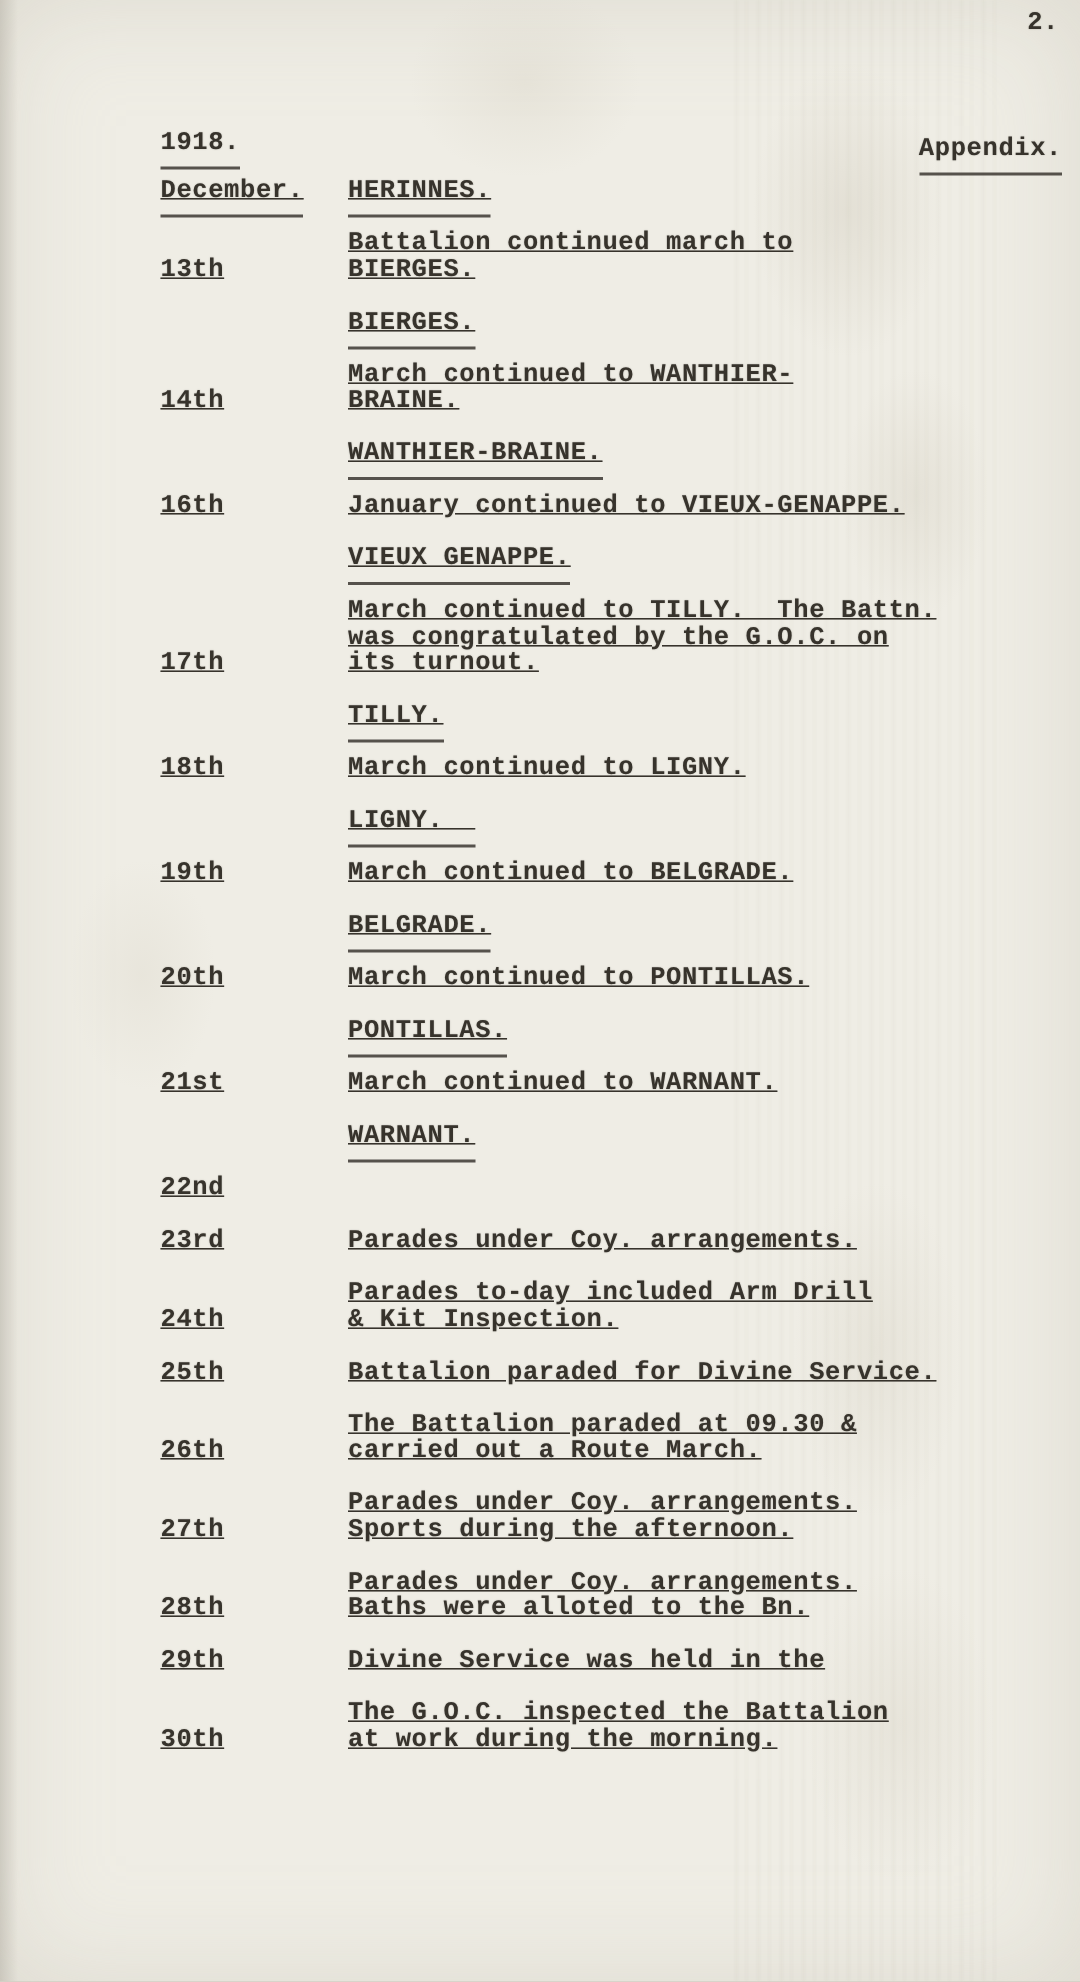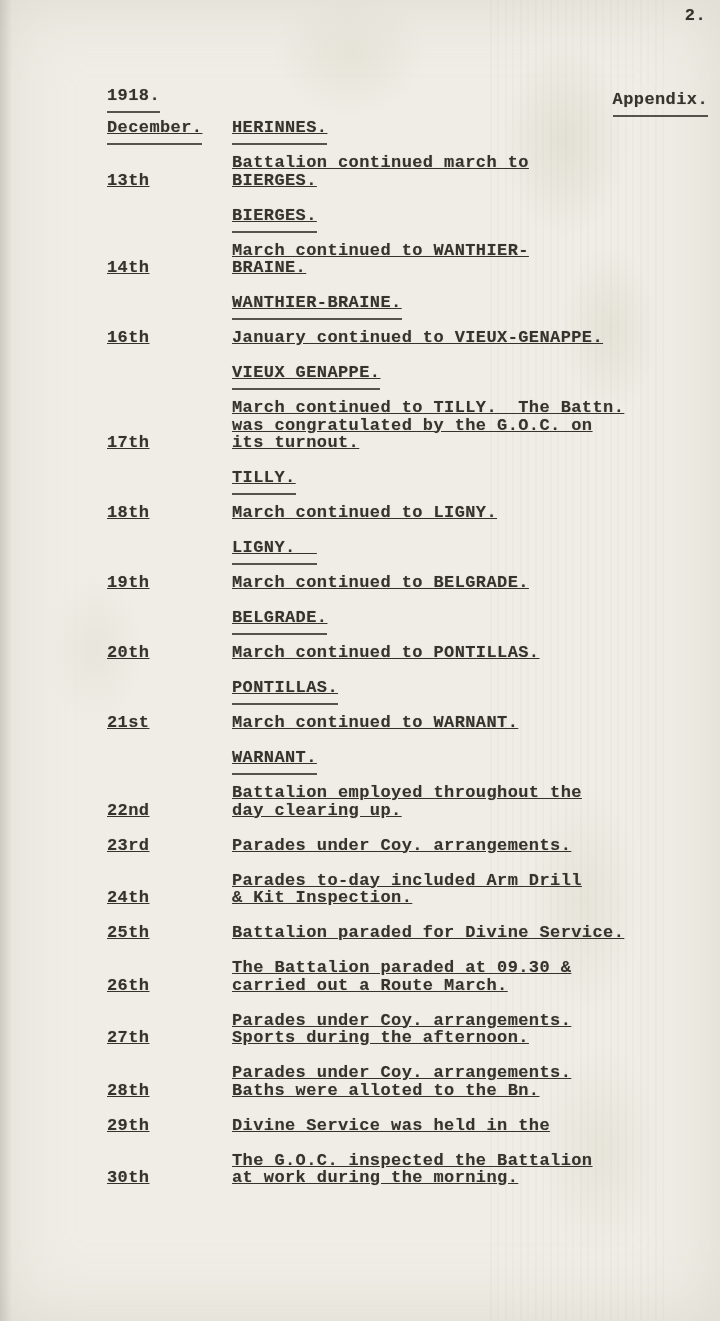--- a/index.html
+++ b/index.html
@@ -154,24 +154,20 @@
           <div class="text-col">
             <div class="line">March continued to WARNANT.</div>
           </div>
         </div>
         <div class="row">
           <span class="date-col"></span>
           <div class="text-col"><span class="u">WARNANT.</span></div>
         </div>
         <div class="row">
           <span class="date-col">22nd</span>
-          <div class="text-col">
-            <div class="line">Battalion employed throughout the</div>
-            <div class="line">day clearing up.</div>
-          </div>
         </div>
         <div class="row">
           <span class="date-col">23rd</span>
           <div class="text-col">
             <div class="line">Parades under Coy. arrangements.</div>
           </div>
         </div>
         <div class="row">
           <span class="date-col">24th</span>
           <div class="text-col">

